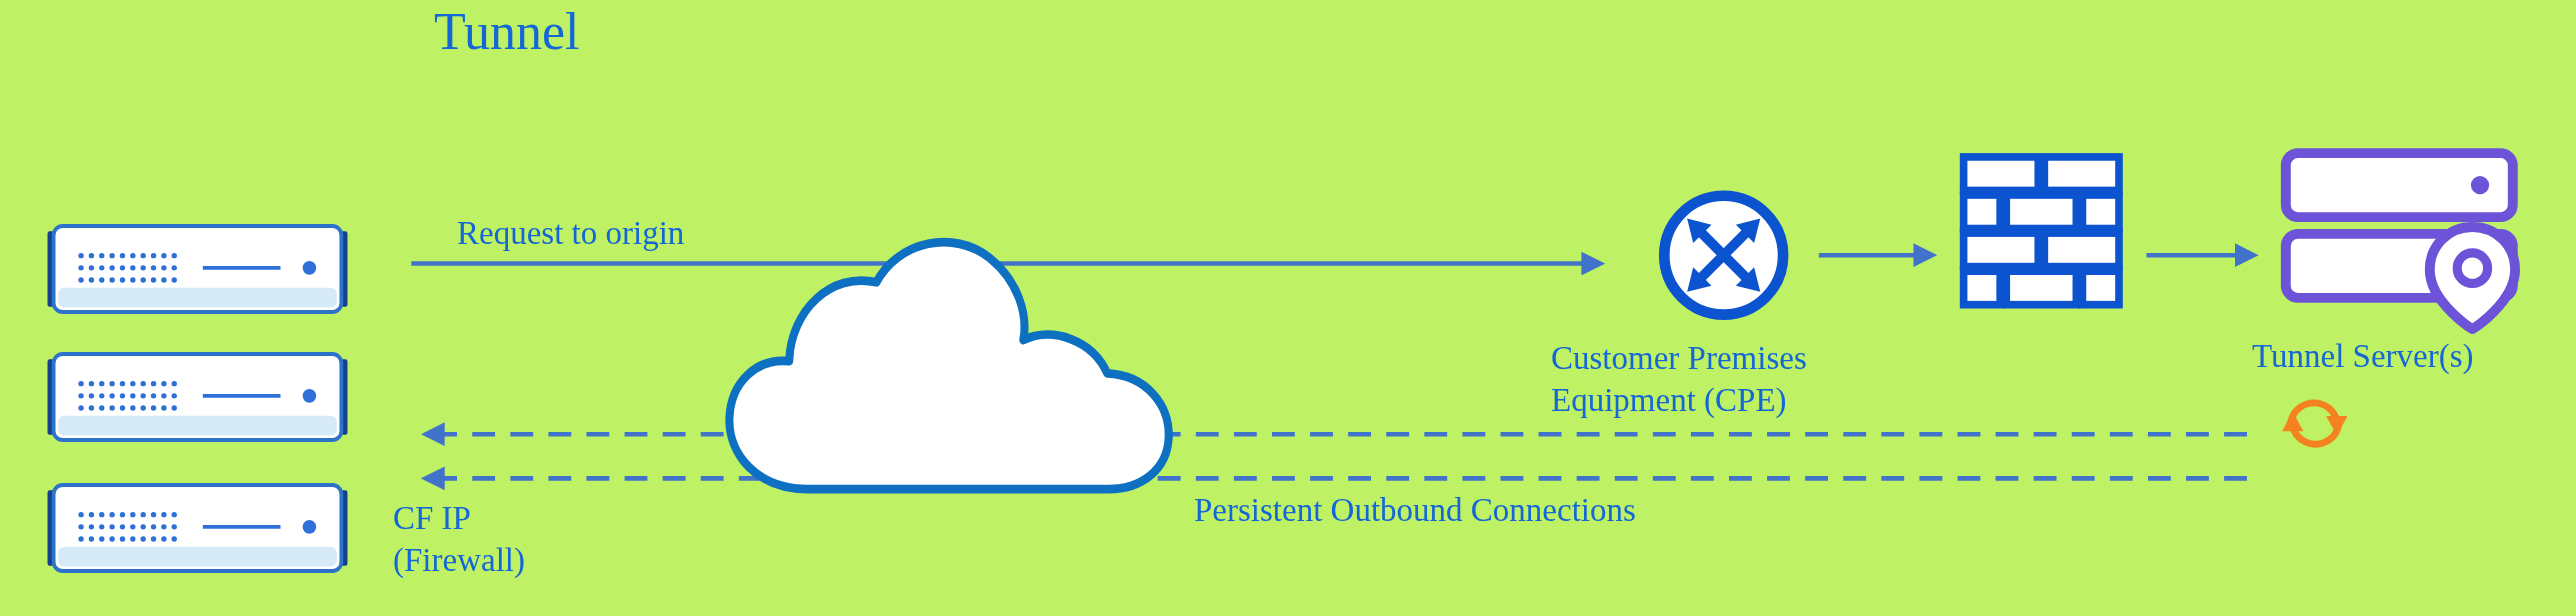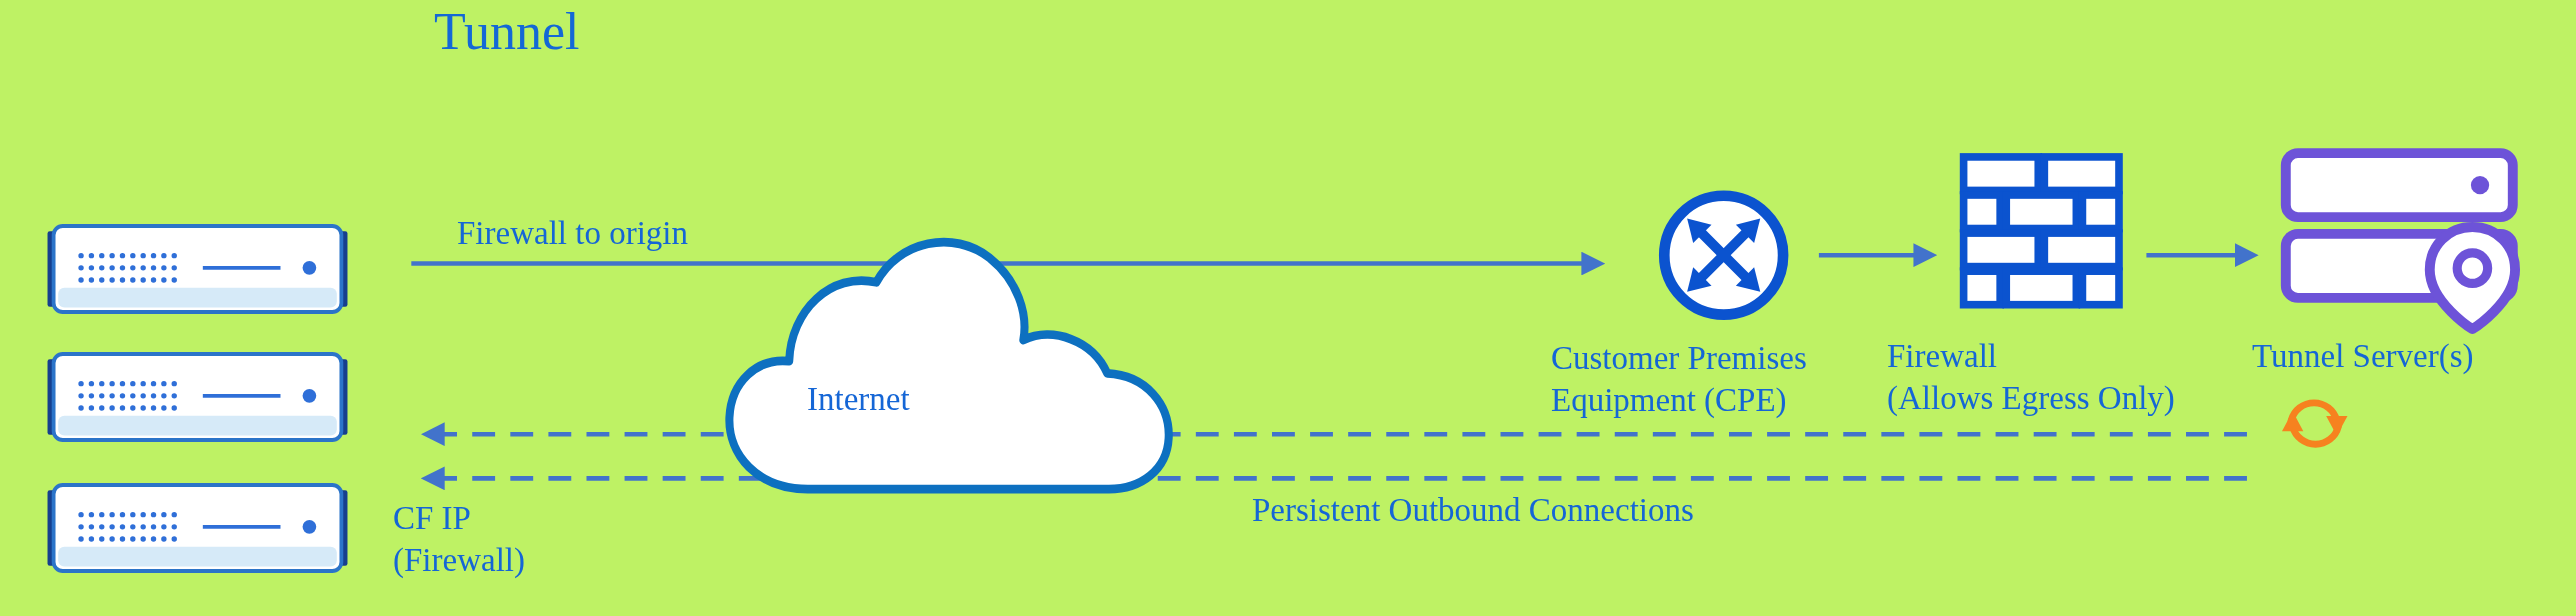--- a/index.html
+++ b/index.html
@@ -149,32 +149,29 @@
     <rect x="16" y="86" width="366" height="26" rx="8" fill="#d6eaf8"></rect>
     <g stroke="#2f6fd8" stroke-width="7" stroke-linecap="round" stroke-dasharray="0.1 13.5">
       <line x1="46" y1="44" x2="172" y2="44"></line>
       <line x1="46" y1="60" x2="172" y2="60"></line>
       <line x1="46" y1="76" x2="172" y2="76"></line>
     </g>
     <line x1="206" y1="60" x2="308" y2="60" stroke="#2f6fd8" stroke-width="5"></line>
     <circle cx="346" cy="60" r="9" fill="#2f6fd8"></circle>
   </svg>
 
-  <div class="label" style="left:457px;top:213px">Firewall to origin</div>
+  <div class="label" style="left:457px;top:213px">Request to origin</div>
 
-  <div class="label center" style="left:807px;top:379px;width:229px">Internet</div>
 
   <div class="label center" style="left:1551px;top:338px;width:320px">Customer Premises
 Equipment (CPE)</div>
 
-  <div class="label center" style="left:1887px;top:336px;width:366px">Firewall
-(Allows Egress Only)</div>
 
   <div class="label center" style="left:2252px;top:336px;width:282px">Tunnel Server(s)</div>
 
 
-  <div class="label" style="left:1252px;top:490px">Persistent Outbound Connections</div>
+  <div class="label" style="left:1194px;top:490px">Persistent Outbound Connections</div>
 
   <div class="label" style="left:393px;top:498px">CF IP
 (Firewall)</div>
 
 </div>
 
 
 </body></html>

